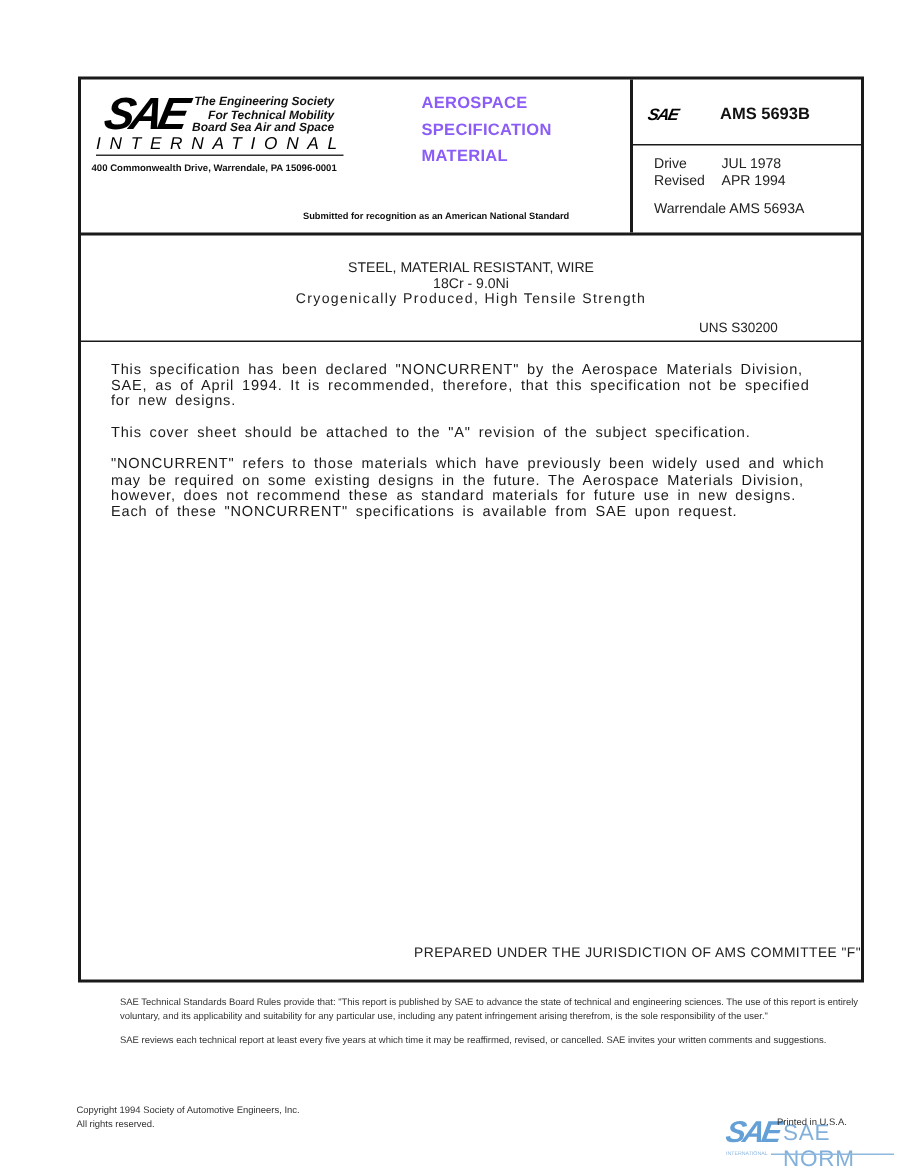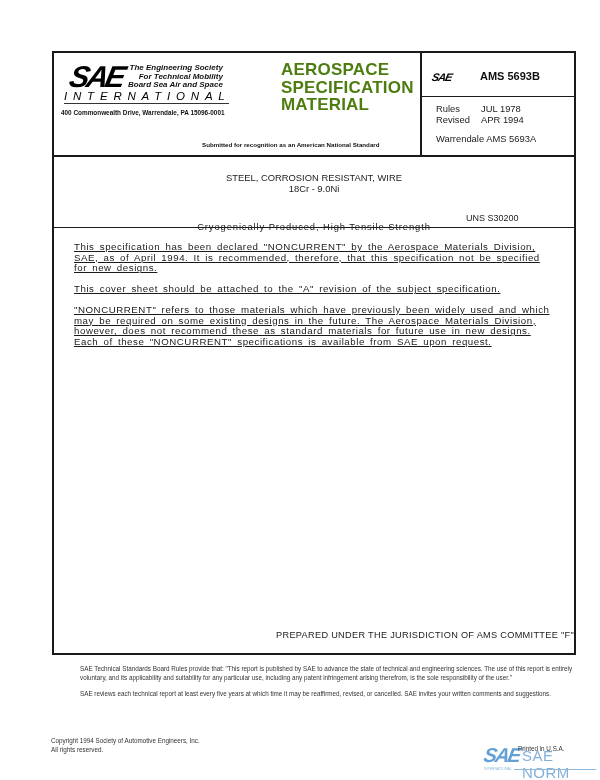--- a/index.html
+++ b/index.html
@@ -77,24 +77,24 @@
       position: absolute;
       left: 1px; top: 50px;
       font-size: 6.4px;
       color: #111;
       white-space: nowrap;
       font-weight: bold;
     }
     .ams-title {
       position: absolute;
       left: 227px; top: 8px;
-      font-size: 17px;
+      font-size: 11px;
       font-weight: bold;
       line-height: 17.5px;
-      color: #4d7c0f;
+      color: #8b5cf6;
       letter-spacing: 0.2px;
     }
     .submitted {
       position: absolute;
       left: 148px; top: 88px;
       font-size: 6.2px;
       font-weight: bold;
       color: #111;
       white-space: nowrap;
     }
@@ -164,39 +164,37 @@
       position: absolute;
       left: 0; top: 16px;
       width: 100%;
       text-align: center;
       font-size: 9.4px;
       line-height: 10.5px;
       color: #222;
     }
     .title-lines .l3 {
       letter-spacing: 0.9px;
-      margin-top: 28px;
     }
     .uns {
       position: absolute;
       left: 412px; top: 56px;
       font-size: 9px;
       color: #222;
     }
     
     .body-text {
       position: absolute;
       left: 20px; top: 189px;
       width: 478px;
       font-size: 9.7px;
       line-height: 10.7px;
       color: #1a1a1a;
       letter-spacing: 0.55px;
       word-spacing: 2px;
-      text-decoration: underline;
     }
     .body-text p {
       margin: 0 0 10px 0;
     }
     .prepared {
       position: absolute;
       left: 0; top: 577px;
       width: 100%;
       text-align: right;
       font-size: 9.2px;
@@ -297,35 +295,35 @@
 
     <div class="submitted">Submitted for recognition as an American National Standard</div>
 
     <div class="right-box">
       <div class="doc-id-row">
         <span class="sae-small">SAE</span>
         <span class="doc-number">AMS 5693B</span>
       </div>
       <div class="dates">
         <div class="row">
-          <span class="lbl">Rules</span>
+          <span class="lbl">Drive</span>
           <span>JUL 1978</span>
         </div>
         <div class="row">
           <span class="lbl">Revised</span>
           <span>APR 1994</span>
         </div>
       </div>
       <div class="superseding">Warrendale AMS 5693A</div>
     </div>
   </div>
 
   <div class="title-block">
     <div class="title-lines">
-      <div>STEEL, CORROSION RESISTANT, WIRE</div>
+      <div>STEEL, MATERIAL RESISTANT, WIRE</div>
       <div>18Cr - 9.0Ni</div>
       <div class="l3">Cryogenically Produced, High Tensile Strength</div>
     </div>
     <div class="uns">UNS S30200</div>
   </div>
 
   <div class="body-text">
     <p>This specification has been declared "NONCURRENT" by the Aerospace Materials Division, SAE, as of April 1994.  It is recommended, therefore, that this specification not be specified for new designs.</p>
     <p>This cover sheet should be attached to the "A" revision of the subject specification.</p>
     <p>"NONCURRENT" refers to those materials which have previously been widely used and which may be required on some existing designs in the future.  The Aerospace Materials Division, however, does not recommend these as standard materials for future use in new designs.  Each of these "NONCURRENT" specifications is available from SAE upon request.</p>

